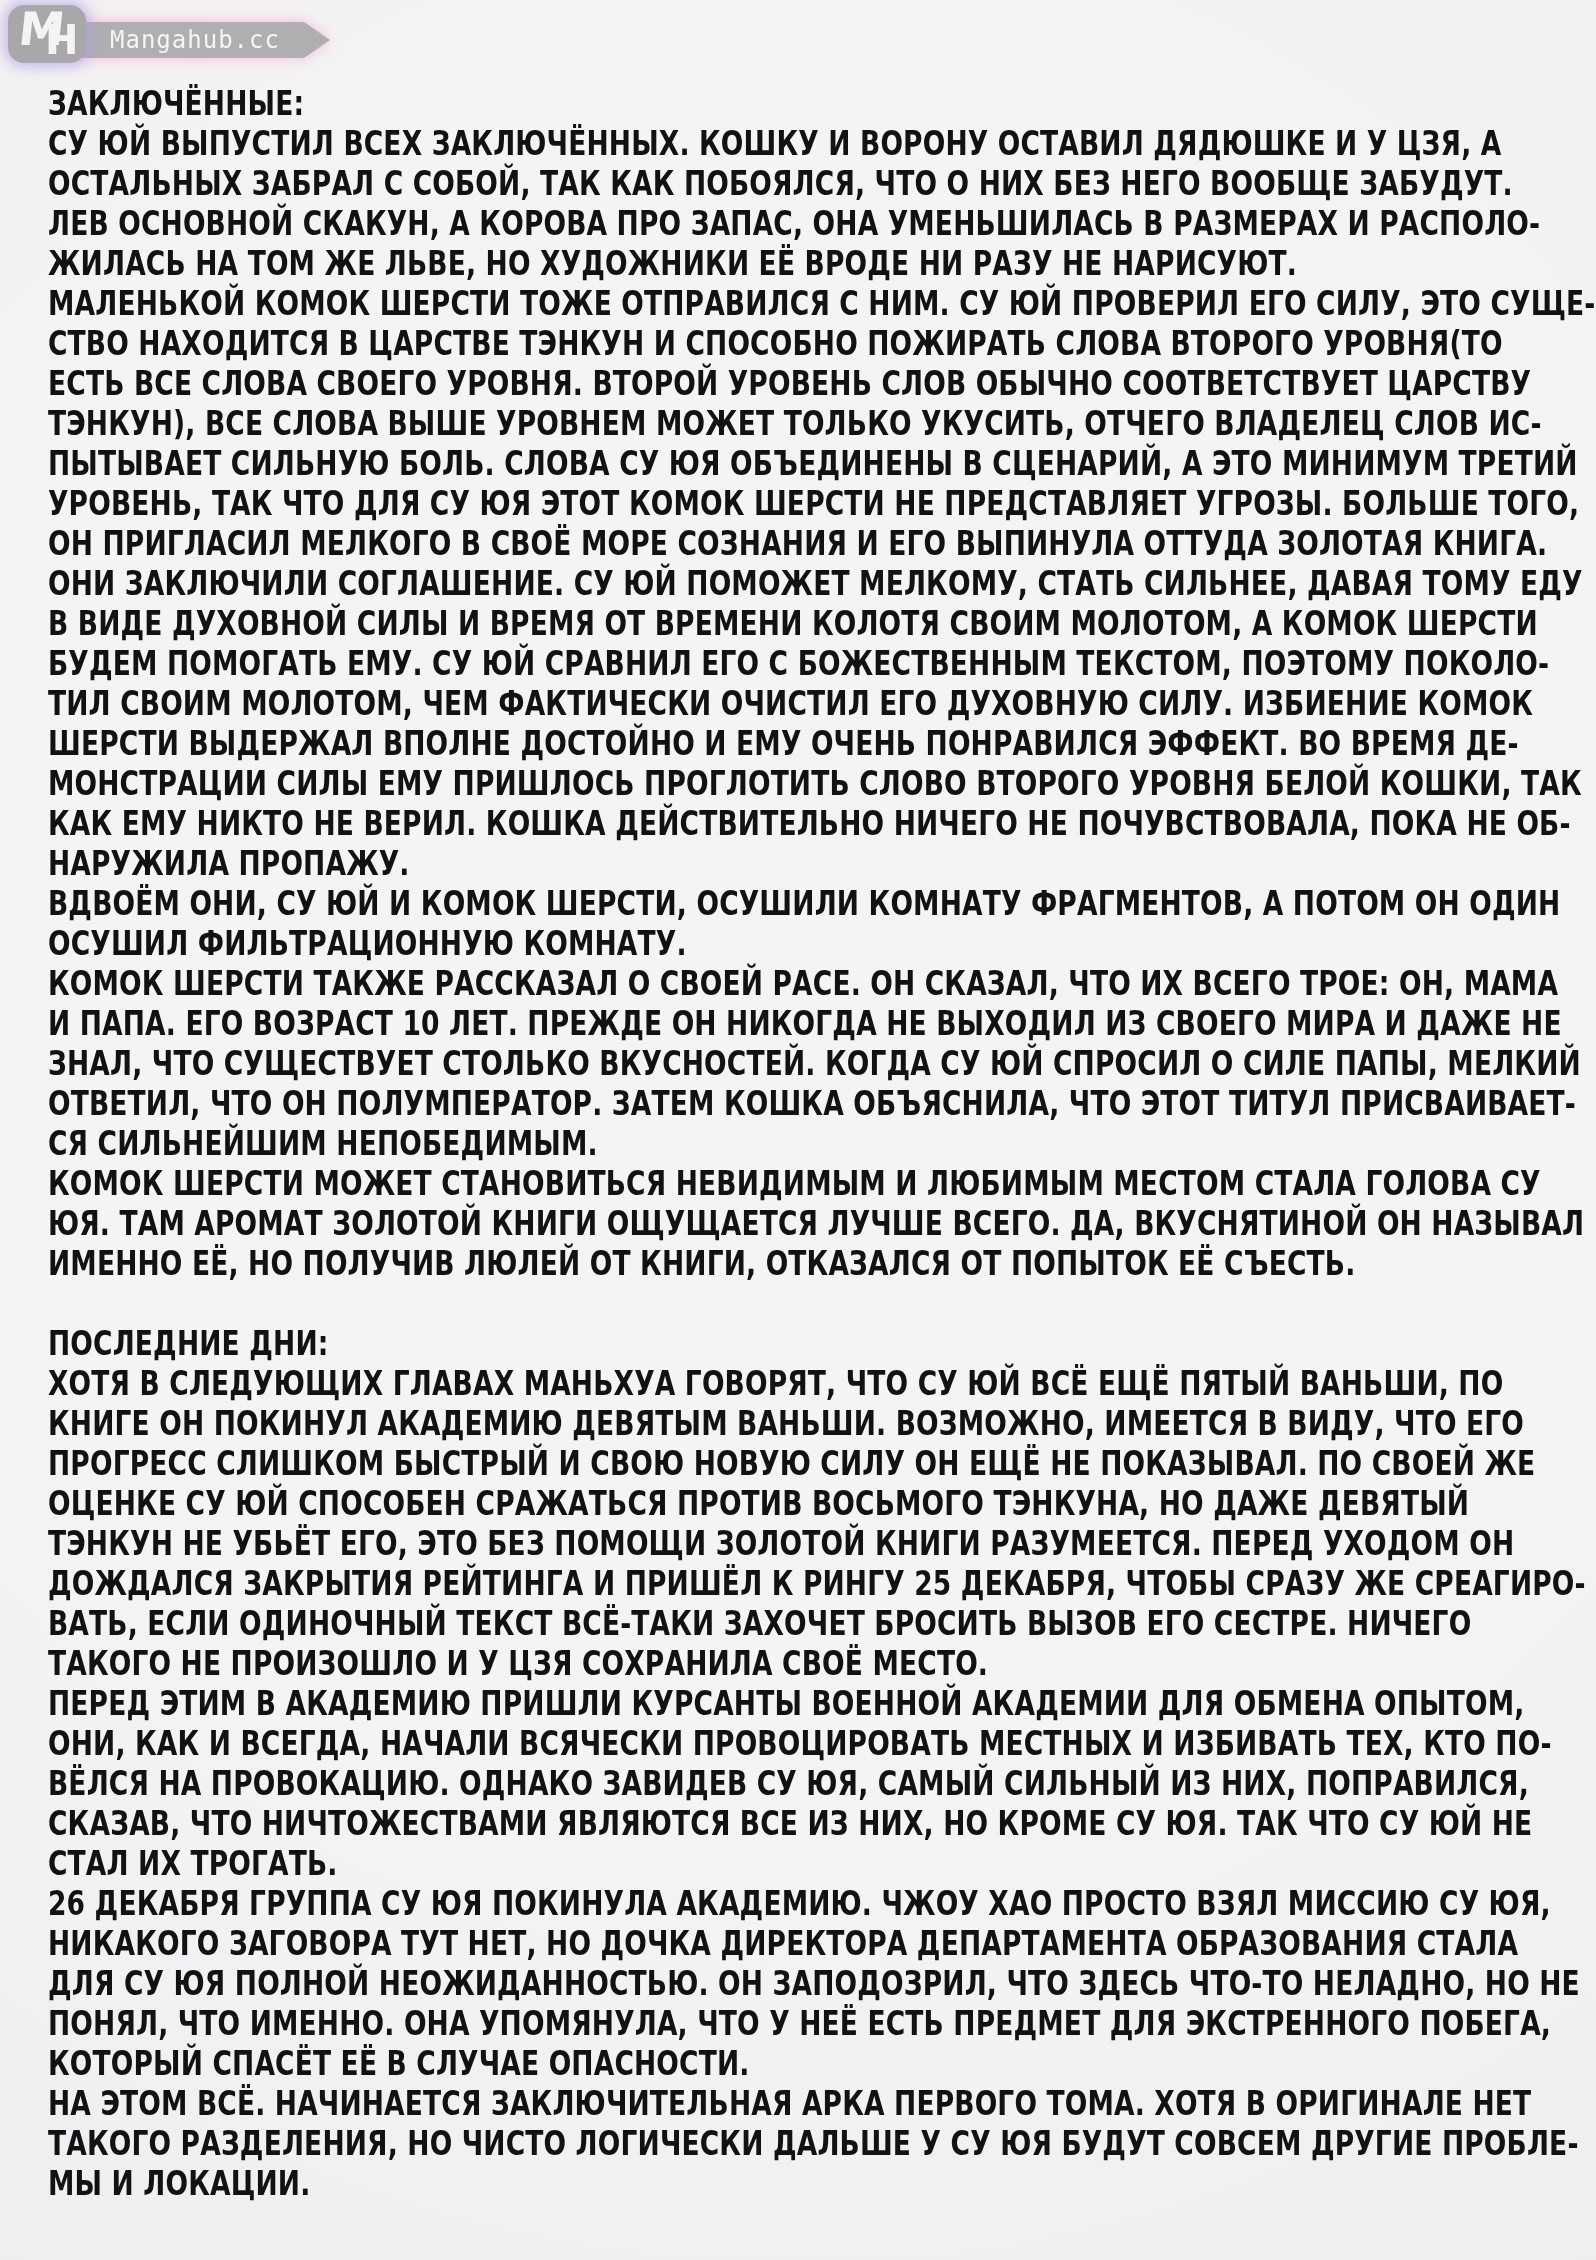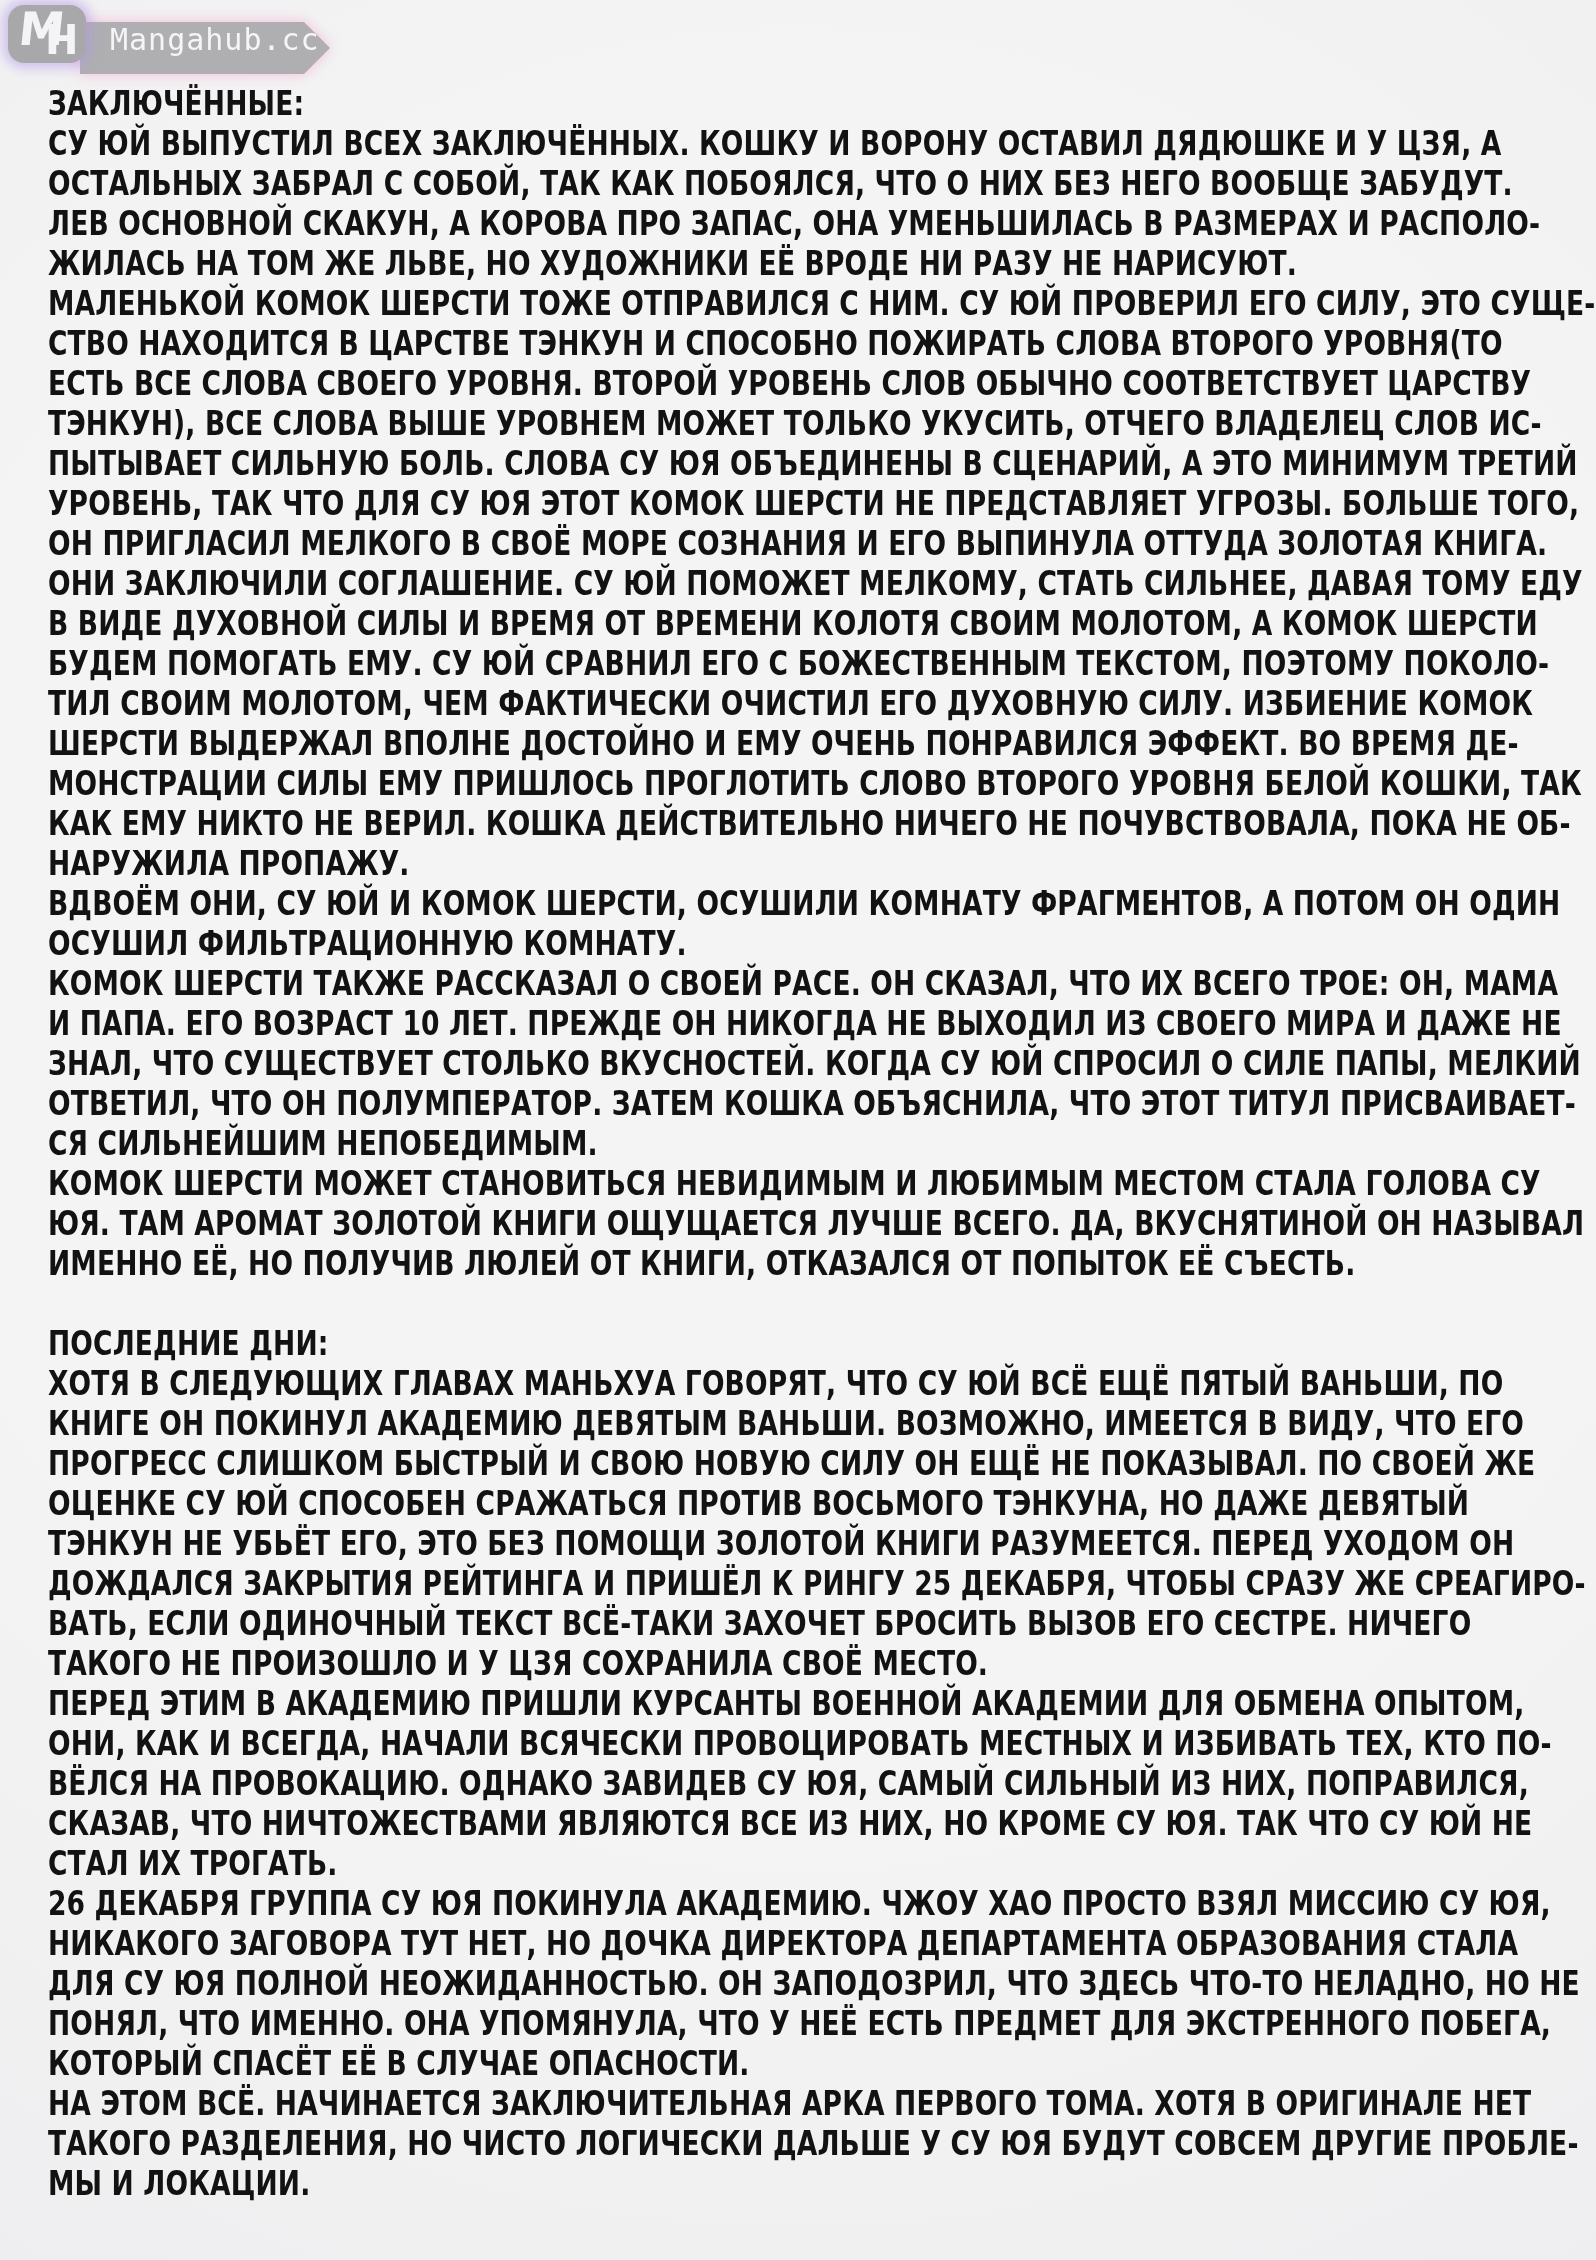--- a/index.html
+++ b/index.html
@@ -45,26 +45,26 @@
   }
   .wm-banner-wrap {
     position: absolute;
     left: 80px;
     top: 22px;
     filter: drop-shadow(0 0 7px rgba(242,180,214,0.85));
     z-index: 2;
   }
   .wm-banner {
     width: 250px;
-    height: 52px;
+    height: 36px;
     background: #afafb1;
     clip-path: polygon(0 0, 224px 0, 250px 50%, 224px 100%, 0 100%);
     color: #f5f4f6;
     font-family: "DejaVu Sans Mono", monospace;
-    font-size: 30px;
+    font-size: 24px;
     line-height: 36px;
     padding-left: 30px;
     box-sizing: border-box;
     letter-spacing: 1px;
   }
 
   
   .notes {
     position: absolute;
     left: 48px;

